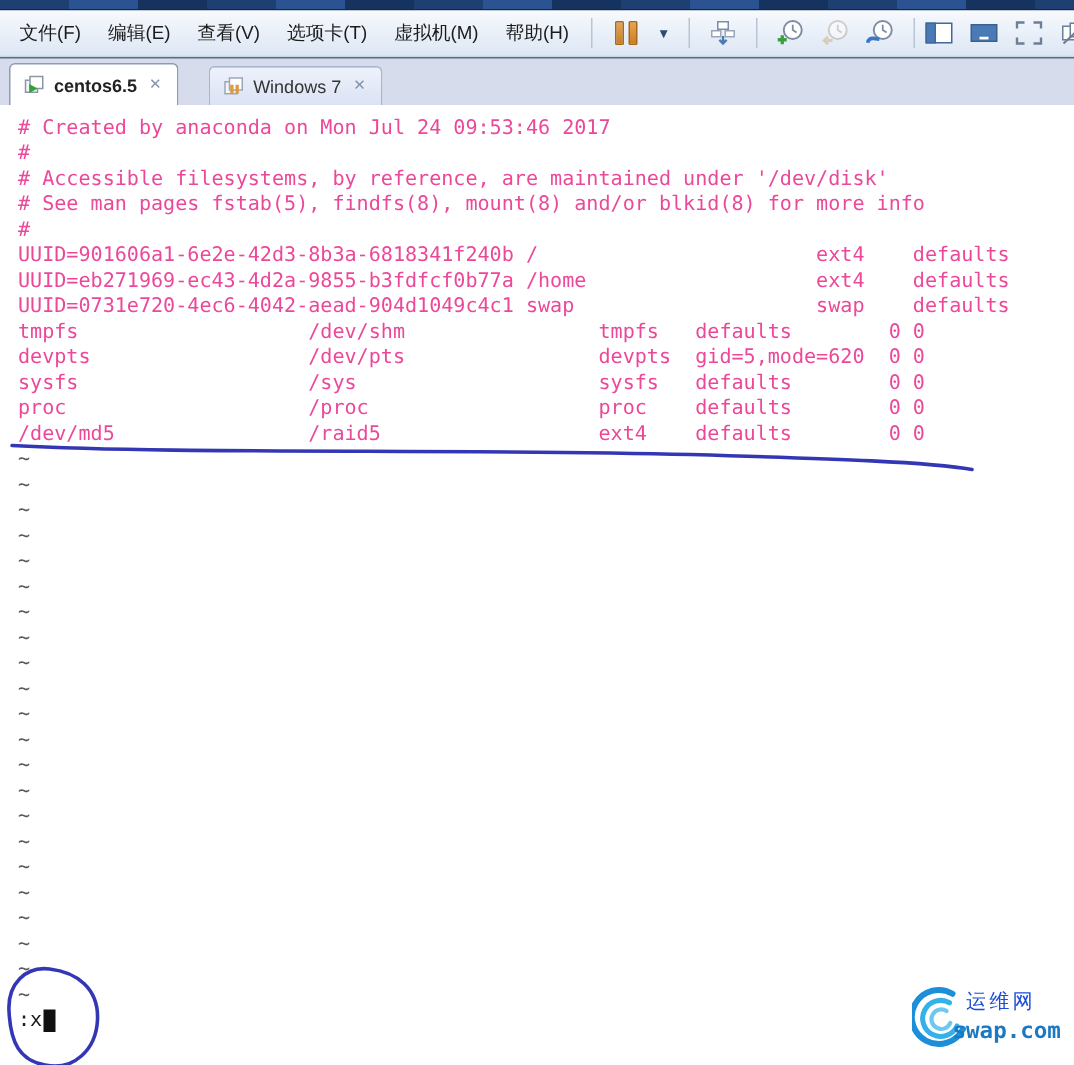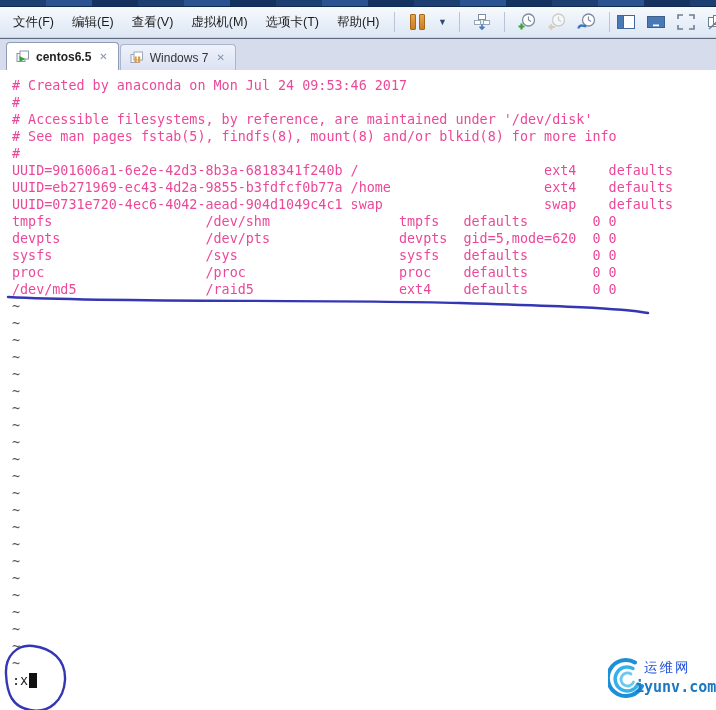--- a/index.html
+++ b/index.html
@@ -32,21 +32,21 @@
   .pause-glyph{display:flex;gap:3px;}
   .pause-glyph i{display:block;width:4px;height:14px;background:linear-gradient(#e8a54e,#c97e22);border:1px solid #a96818;border-radius:1px;}
   .dd-arrow{font-size:9px;color:#2f4a73;width:12px;text-align:center;}
   
   .tabstrip{
     height:32px;background:#d6dcec;border-top:1px solid #5f6b7e;
     display:flex;align-items:flex-end;padding:0 0 0 6px;box-sizing:border-box;
   }
   .tab{
     display:flex;align-items:center;gap:6px;height:26px;
-    padding:0 8px 0 9px;margin-right:1px;
+    padding:0 8px 0 9px;margin-right:20px;
     border:1px solid #97a3bb;border-bottom:none;
     border-radius:4px 4px 0 0;font-size:12px;color:#222;
     position:relative;box-sizing:border-box;
   }
   .tab.active{
     background:#ffffff;font-weight:bold;height:28px;border-color:#8e9bb3;
     z-index:2;
   }
   .tab.inactive{
     background:linear-gradient(#eef2fb,#dbe2f3);color:#333;border-color:#aab6d0;
@@ -78,22 +78,22 @@
 </head>
 <body>
 
 <div class="titlebar-strip"></div>
 
 <div class="menubar">
   <div class="menu-items">
     <span class="menu-item">文件(F)</span>
     <span class="menu-item">编辑(E)</span>
     <span class="menu-item">查看(V)</span>
+    <span class="menu-item">选项卡(T)</span>
     <span class="menu-item">虚拟机(M)</span>
-    <span class="menu-item">选项卡(T)</span>
     <span class="menu-item">帮助(H)</span>
   </div>
   <div class="toolbar">
     <div class="tool-group">
       <div class="tool-sep"></div>
       <div class="tool-btn">
         <span class="pause-glyph">
             <i></i>
             <i></i>
           </span>
@@ -230,20 +230,20 @@
 
   <div class="watermark">
     <svg width="36" height="44" viewBox="0 0 36 44">
       <g transform="translate(19,22)" fill="none" stroke-linecap="round">
         <path d="M 8,-16.5 A 18,18 0 1 0 15,7" stroke="#1d8ed8" stroke-width="4"></path>
         <path d="M 6,-10.5 A 12,12 0 1 0 11,5" stroke="#35b1e8" stroke-width="3.4"></path>
         <path d="M 4,-5 A 6.5,6.5 0 1 0 6.5,3" stroke="#6cc8ef" stroke-width="2.8"></path>
       </g>
     </svg>
     <span class="wm-title">运维网</span>
-    <span class="wm-domain">iyunv.com</span>
+    <span class="wm-domain">swap.com</span>
   </div>
 </div>
 
 <svg class="annotation-layer" width="716" height="710" viewBox="0 0 716 710">
   <path d="M 8 297 C 120 303, 300 299, 460 303 C 560 306, 620 308, 648 313" fill="none" stroke="#2326ad" stroke-width="2.4" stroke-linecap="round" opacity="0.92"></path>
   <path d="M 33 646 C 17 644, 5 656, 6 674 C 7 695, 13 707, 30 710 C 49 714, 64 700, 65 680 C 66 659, 51 648, 33 646 Z" fill="none" stroke="#2326ad" stroke-width="2.4" stroke-linecap="round" opacity="0.92"></path>
 </svg>
 
 </body></html>

